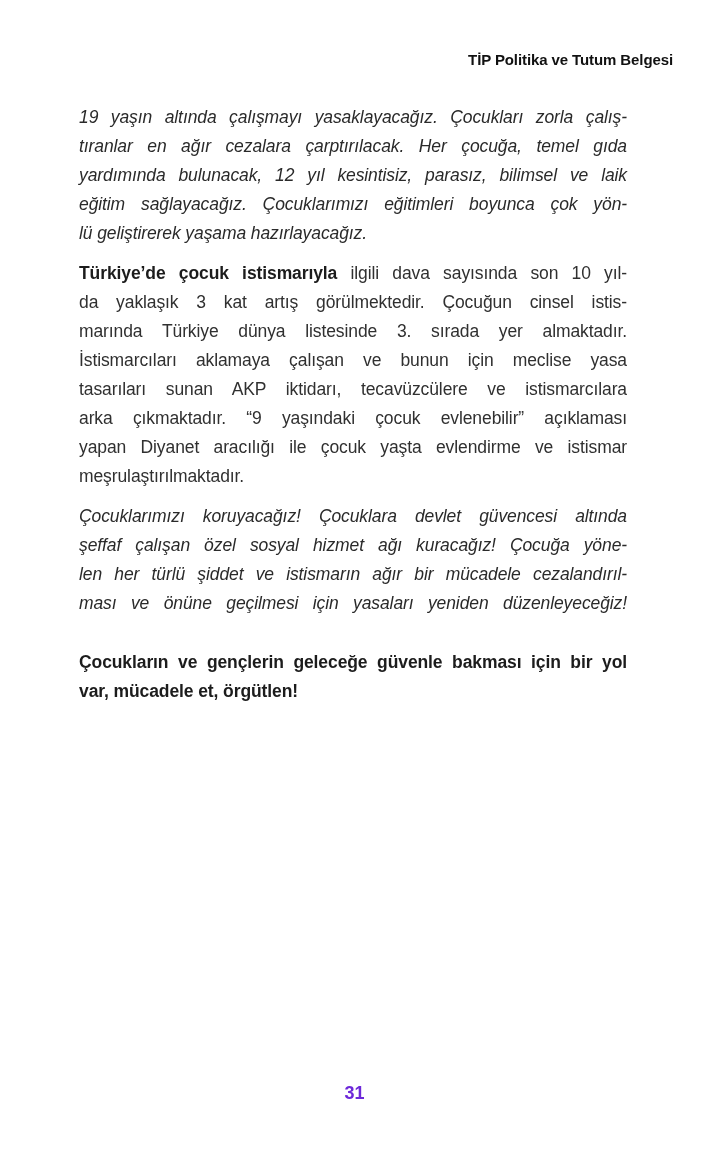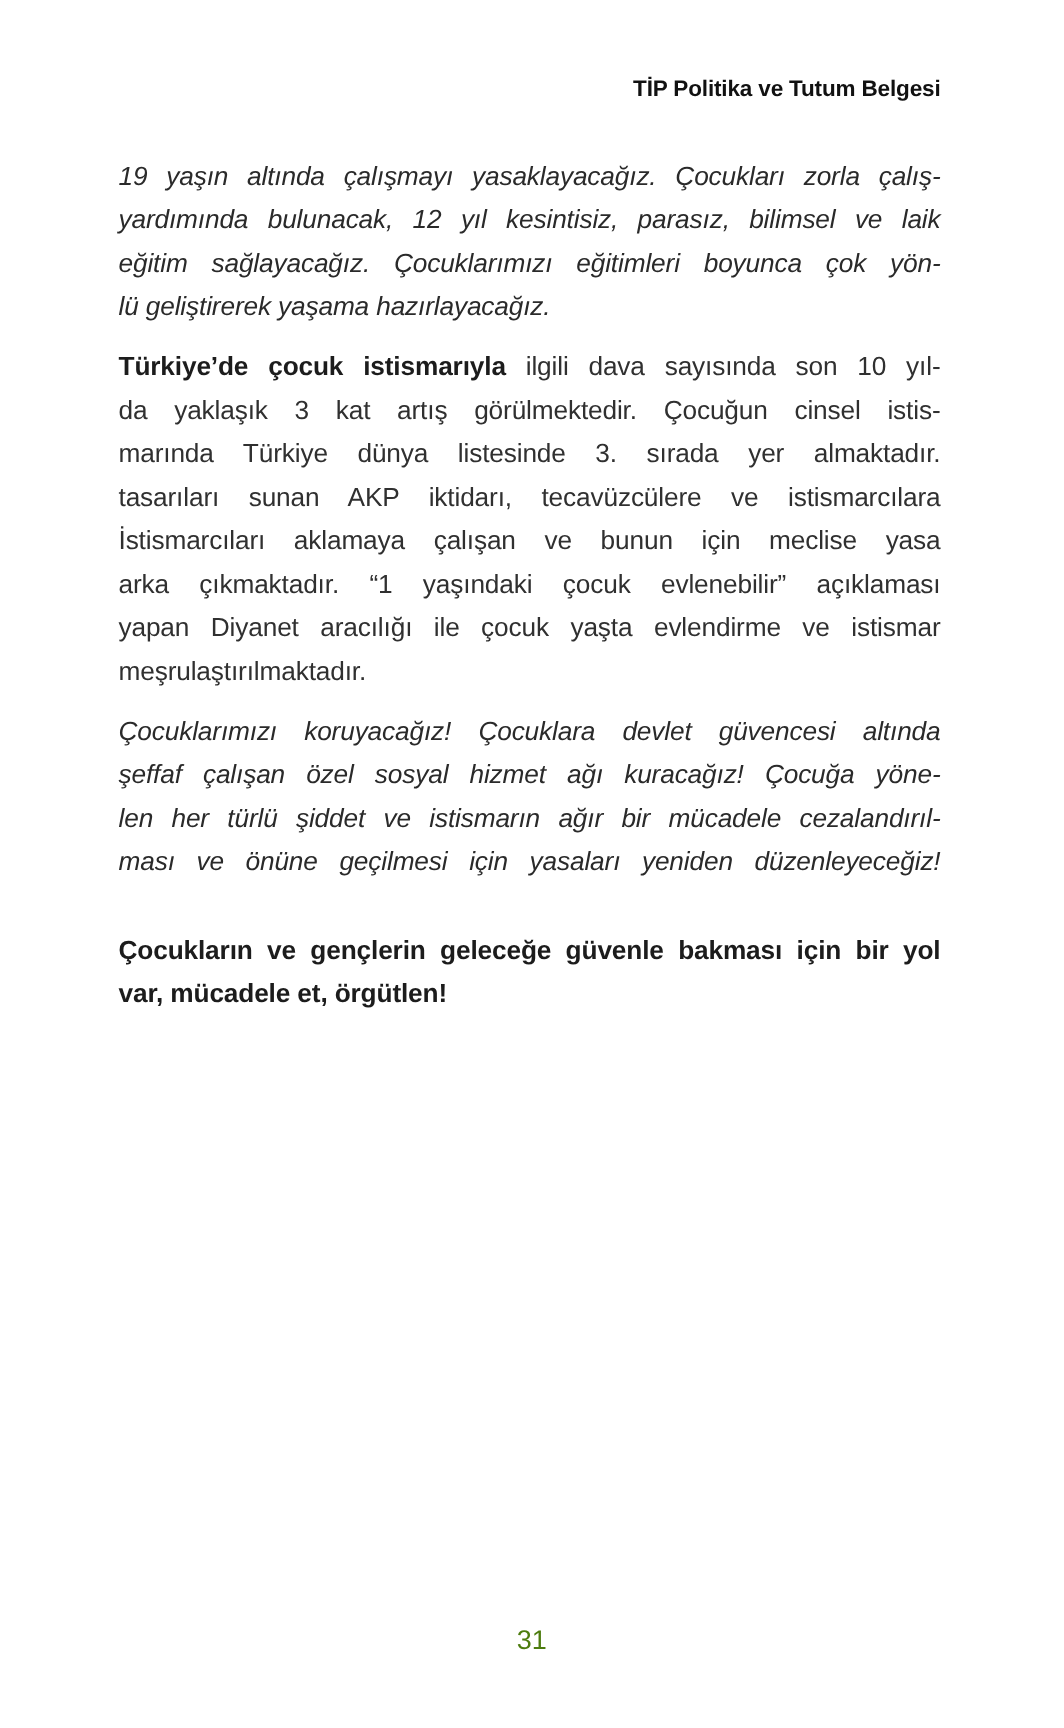--- a/index.html
+++ b/index.html
@@ -9,21 +9,21 @@
     background: #ffffff;
     position: relative;
     overflow: hidden;
     font-family: "Liberation Sans", "DejaVu Sans", sans-serif;
     color: #222222;
   }
   .page {
     box-sizing: border-box;
     width: 709px;
     height: 1108px;
-    padding: 50px 82px 0 79px;
+    padding: 50px 36px 0 79px;
     position: relative;
   }
   .running-header {
     font-weight: 700;
     font-size: 15px;
     line-height: 20px;
     text-align: right;
     color: #111111;
     letter-spacing: -0.1px;
     margin-bottom: 33px;
@@ -50,46 +50,47 @@
     text-align-last: justify;
   }
   .line.last { text-align-last: left; }
   .para.full-last .line.last { text-align-last: justify; }
   .page-number {
     position: absolute;
     left: 0;
     top: 1081px;
     width: 709px;
     text-align: center;
-    font-weight: 400;
+    font-weight: 700;
     font-size: 18px;
     line-height: 24px;
-    color: #4d7c0f;
+    color: #6d28d9;
   }
 </style>
 </head>
 <body>
 
 <div class="page">
   <div class="running-header">TİP Politika ve Tutum Belgesi</div>
 
   <div class="content" id="paragraphs">
       <p class="para italic">
         <span class="line">19 yaşın altında çalışmayı yasaklayacağız. Çocukları zorla çalış-</span>
+        <span class="line">tıranlar en ağır cezalara çarptırılacak. Her çocuğa, temel gıda</span>
         <span class="line">yardımında bulunacak, 12 yıl kesintisiz, parasız, bilimsel ve laik</span>
         <span class="line">eğitim sağlayacağız. Çocuklarımızı eğitimleri boyunca çok yön-</span>
         <span class="line last">lü geliştirerek yaşama hazırlayacağız.</span>
       </p>
       <p class="para regular">
         <span class="line"><b class="lead-bold">Türkiye’de çocuk istismarıyla</b> ilgili dava sayısında son 10 yıl-</span>
         <span class="line">da yaklaşık 3 kat artış görülmektedir. Çocuğun cinsel istis-</span>
         <span class="line">marında Türkiye dünya listesinde 3. sırada yer almaktadır.</span>
+        <span class="line">İstismarcıları aklamaya çalışan ve bunun için meclise yasa</span>
         <span class="line">tasarıları sunan AKP iktidarı, tecavüzcülere ve istismarcılara</span>
-        <span class="line">İstismarcıları aklamaya çalışan ve bunun için meclise yasa</span>
-        <span class="line">arka çıkmaktadır. “1 yaşındaki çocuk evlenebilir” açıklaması</span>
+        <span class="line">arka çıkmaktadır. “9 yaşındaki çocuk evlenebilir” açıklaması</span>
         <span class="line">yapan Diyanet aracılığı ile çocuk yaşta evlendirme ve istismar</span>
         <span class="line last">meşrulaştırılmaktadır.</span>
       </p>
       <p class="para italic full-last">
         <span class="line">Çocuklarımızı koruyacağız! Çocuklara devlet güvencesi altında</span>
         <span class="line">şeffaf çalışan özel sosyal hizmet ağı kuracağız! Çocuğa yöne-</span>
         <span class="line">len her türlü şiddet ve istismarın ağır bir mücadele cezalandırıl-</span>
         <span class="line last">ması ve önüne geçilmesi için yasaları yeniden düzenleyeceğiz!</span>
       </p>
       <p class="para bold">

